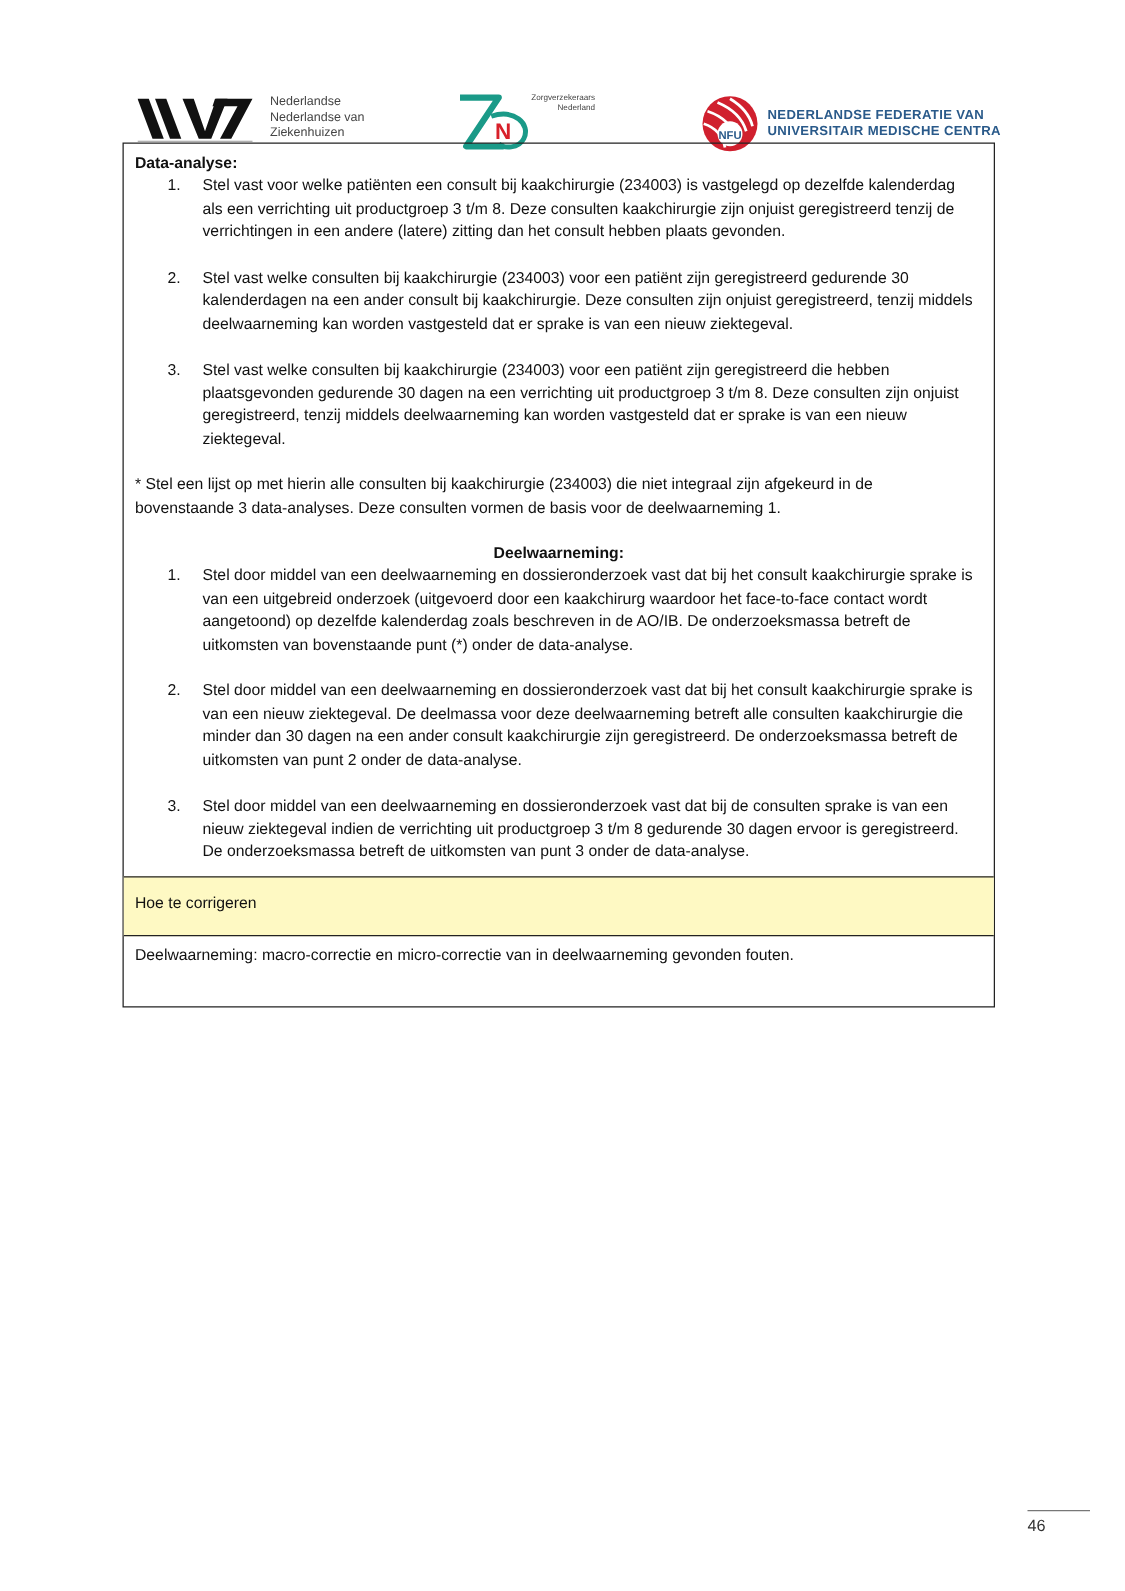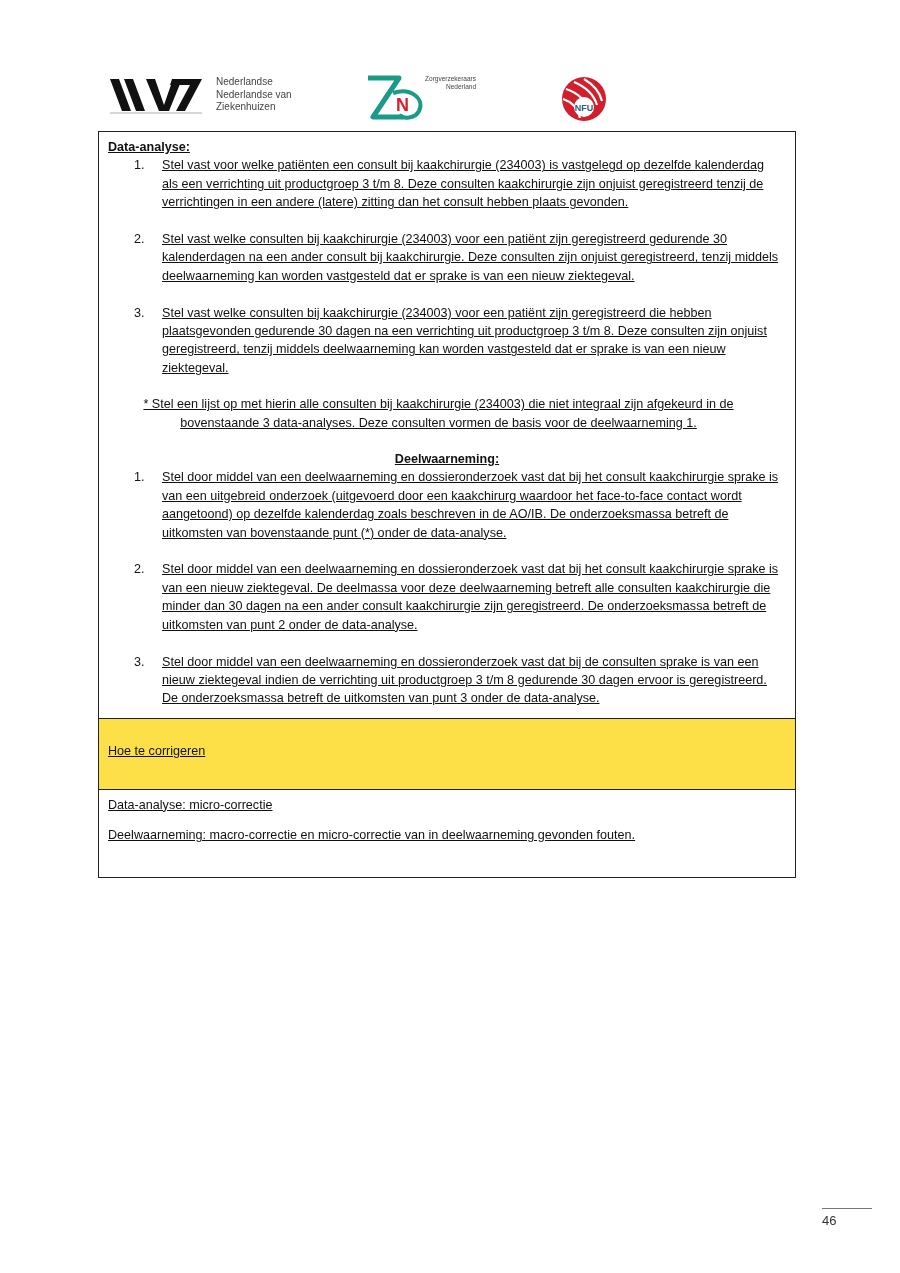--- a/index.html
+++ b/index.html
@@ -10,31 +10,31 @@
     .logo-nvz { left: 110px; top: 2px; }
     .nvz-mark { width: 96px; height: 40px; }
     .nvz-text { font-size: 10px; line-height: 12.5px; color: #444; margin-left: 10px; }
     .logo-zn { left: 365px; top: 0; }
     .zn-mark { width: 62px; height: 48px; }
     .zn-text { position: absolute; left: 55px; top: 2px; font-size: 6.5px; line-height: 8px; color: #444; text-align: right; width: 56px; }
     .logo-nfu { left: 560px; top: 2px; }
     .nfu-mark { width: 48px; height: 48px; }
     .nfu-text { font-size: 10.5px; line-height: 13px; color: #2a5a8a; font-weight: bold; margin-left: 6px; letter-spacing: 0.3px; }
 
-    .box { position: absolute; left: 98px; top: 131px; width: 696px; border: 1.4px solid #222; text-decoration: underline; }
+    .box { position: absolute; left: 98px; top: 114px; width: 696px; border: 1.4px solid #222; }
     .section { padding: 6px 9px 10px 9px; font-size: 12.6px; line-height: 18.4px; }
     .section h3 { margin: 0; font-size: 12.6px; font-weight: bold; }
     ol { list-style: none; margin: 0; padding: 0; }
     ol li { position: relative; padding-left: 54px; padding-right: 4px; margin-bottom: 18.4px; }
     ol li .num { position: absolute; left: 26px; top: 0; }
     ol li:last-child { margin-bottom: 0; }
-    .note { margin: 18px 17px 18px 0; text-align: center; }
+    .note { margin: 18px 17px 18px 0; }
     .sect2 { margin-top: 0; text-align: center; }
-    .band { background: #fde047; border-top: 1.4px solid #222; border-bottom: 1.4px solid #222;
-            height: 38px; padding: 16px 9px; font-size: 12.6px; line-height: 32px; }
+    .band { background: #fef9c3; border-top: 1.4px solid #222; border-bottom: 1.4px solid #222;
+            height: 38px; padding: 4px 9px; font-size: 12.6px; line-height: 32px; }
     .correct { padding: 6px 9px 18px 9px; font-size: 12.6px; line-height: 18.4px; }
     .correct p { margin: 0 0 12px 0; }
     .correct p:last-child { margin-bottom: 14px; }
 
     .footer-line { position: absolute; left: 822px; top: 1208px; width: 50px; height: 1px; background: #777; }
     .page-num { position: absolute; left: 822px; top: 1213px; width: 50px; text-align: left; font-size: 13px; color: #333; }
   </style>
 </head>
 <body>
 
@@ -69,20 +69,24 @@
   <div class="logo logo-nfu">
     <svg class="nfu-mark" viewBox="0 0 48 48">
       <circle cx="24" cy="24" r="22" fill="#d0202e"></circle>
       <path d="M24,4 C34,10 40,18 42,26" fill="none" stroke="#fff" stroke-width="2.2"></path>
       <path d="M14,7 C26,12 34,20 37,30" fill="none" stroke="#fff" stroke-width="2.2"></path>
       <path d="M6,14 C18,18 26,26 29,36" fill="none" stroke="#fff" stroke-width="2.2"></path>
       <path d="M3,24 C12,27 18,33 20,43" fill="none" stroke="#fff" stroke-width="2.2"></path>
       <circle cx="24" cy="32" r="10" fill="#fff"></circle>
       <text x="24" y="36" text-anchor="middle" font-family="Liberation Sans, sans-serif" font-size="9" font-weight="bold" fill="#2a5a8a">NFU</text>
     </svg>
+    <div class="nfu-text">
+      <div>NEDERLANDSE FEDERATIE VAN</div>
+      <div>UNIVERSITAIR MEDISCHE CENTRA</div>
+    </div>
   </div>
 </div>
 
 <div class="box">
   <div class="section">
     <h3>Data-analyse:</h3>
     <ol>
       <li>
         <span class="num">1.</span>
         <span>Stel vast voor welke patiënten een consult bij kaakchirurgie (234003) is vastgelegd op dezelfde kalenderdag als een verrichting uit productgroep 3 t/m 8. Deze consulten kaakchirurgie zijn onjuist geregistreerd tenzij de verrichtingen in een andere (latere) zitting dan het consult hebben plaats gevonden.</span>
@@ -113,19 +117,18 @@
         <span>Stel door middel van een deelwaarneming en dossieronderzoek vast dat bij de consulten sprake is van een nieuw ziektegeval indien de verrichting uit productgroep 3 t/m 8 gedurende 30 dagen ervoor is geregistreerd. De onderzoeksmassa betreft de uitkomsten van punt 3 onder de data-analyse.</span>
       </li>
     </ol>
   </div>
 
   <div class="band">
     <span>Hoe te corrigeren</span>
   </div>
 
   <div class="correct">
-    <p>Data-analyse: micro-correctie</p>
     <p>Deelwaarneming: macro-correctie en micro-correctie van in deelwaarneming gevonden fouten.</p>
   </div>
 </div>
 
 <div class="footer-line"></div>
 <div class="page-num">46</div>
 
 </body></html>

